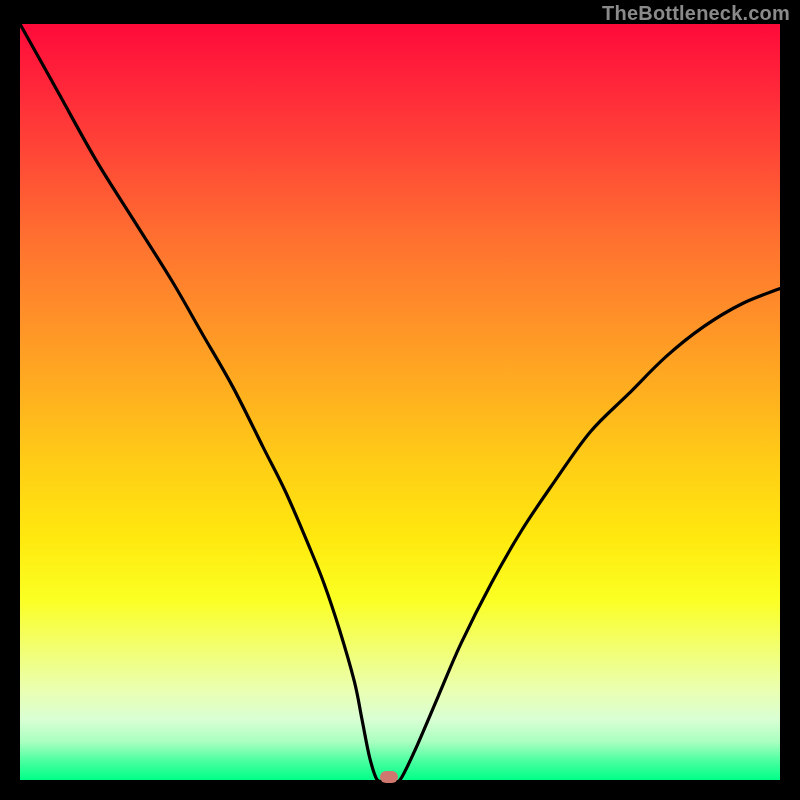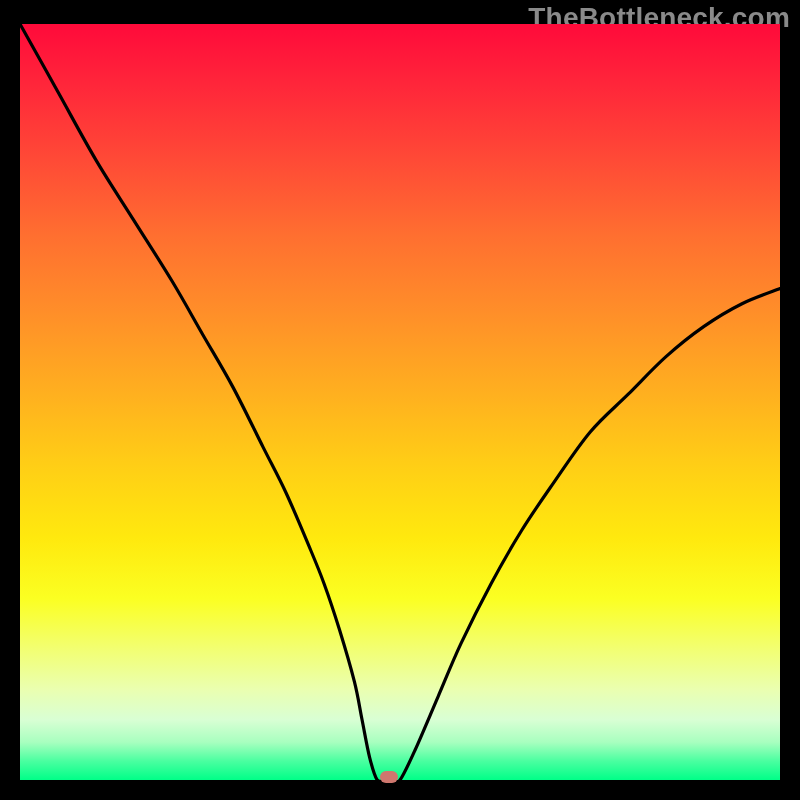--- a/index.html
+++ b/index.html
@@ -16,21 +16,21 @@
     top: 0;
     width: 800px;
     height: 800px;
     background: #000;
   }
   .watermark {
     position: absolute;
     top: 2px;
     right: 10px;
     font-family: Arial, Helvetica, sans-serif;
-    font-size: 28px;
+    font-size: 20px;
     font-weight: 600;
     color: #8a8a8a;
     letter-spacing: 0.2px;
   }
   .plot {
     position: absolute;
     left: 20px;
     top: 24px;
     width: 760px;
     height: 756px;

